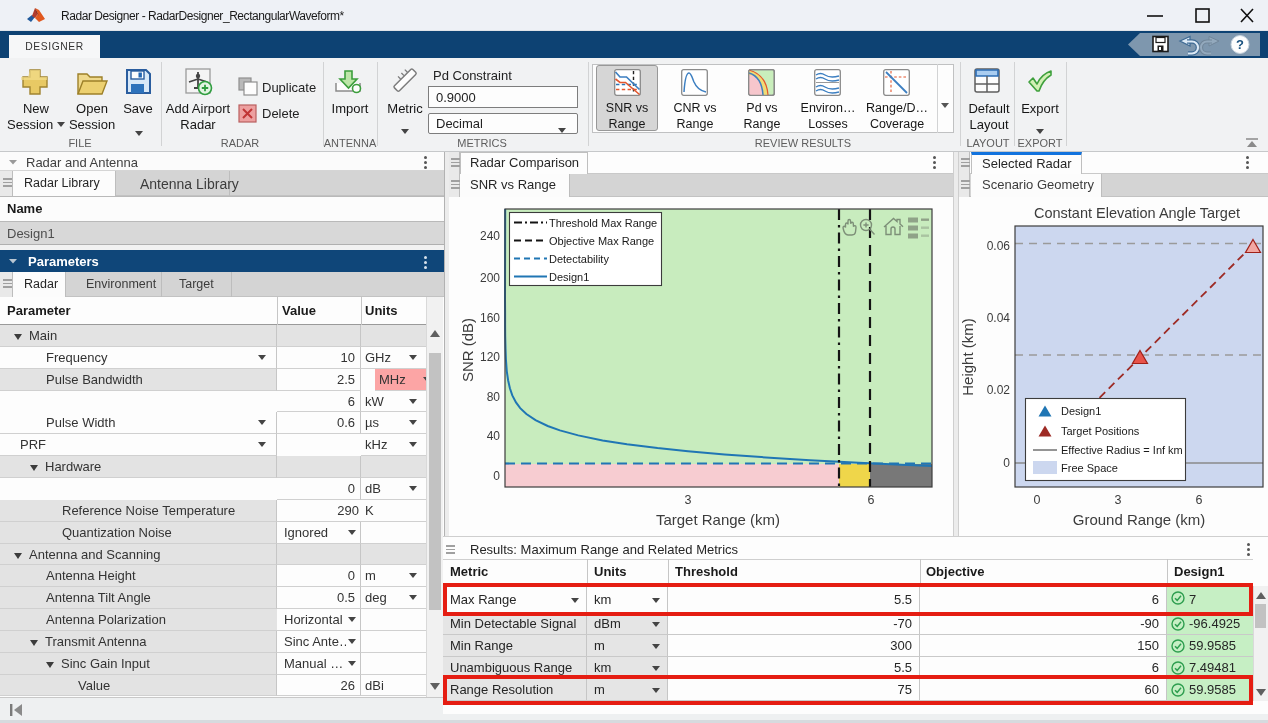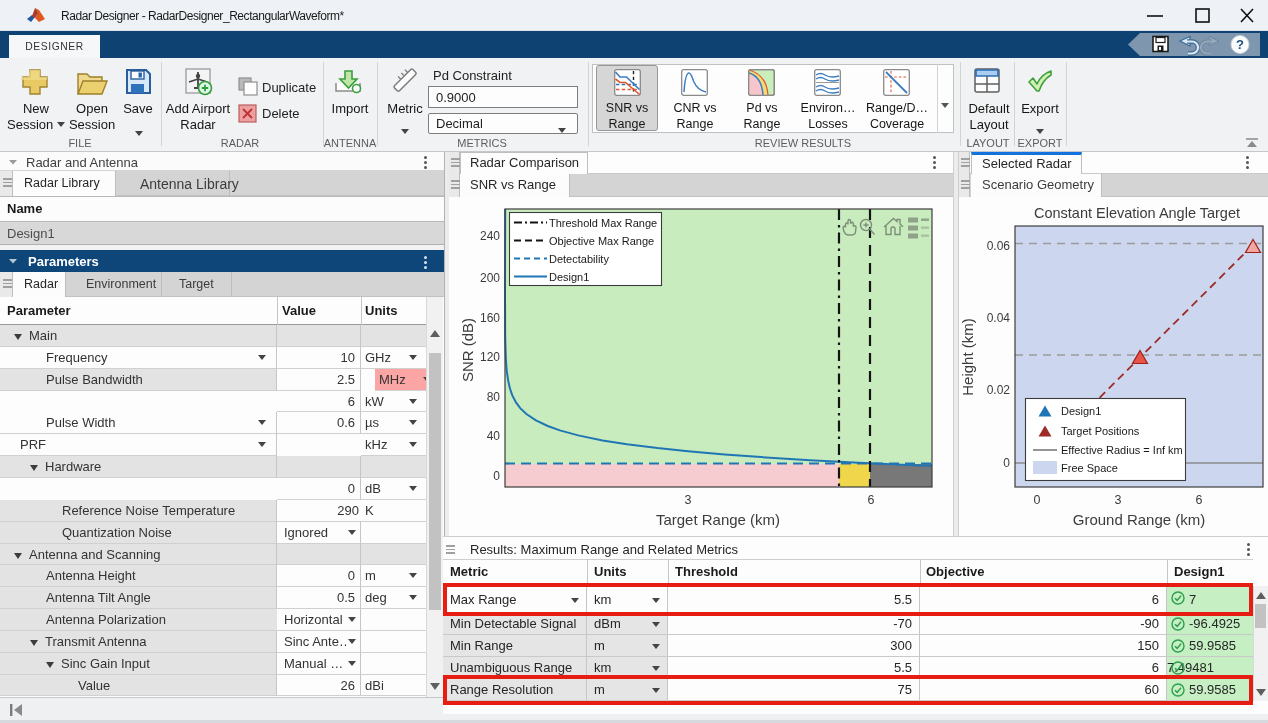--- a/index.html
+++ b/index.html
@@ -564,21 +564,21 @@
         </svg><span style="padding-left:22px">59.9585</span></div>
 </div>
 <div class="rrow" style="top:657px;height:22px;line-height:21px;background:#fdfdfd;">
 <div class="rcell" style="left:0;width:144px;background:#e5e5e5;border-right:1px solid #c6c6c6;"><span style="padding-left:7px">Unambiguous Range</span></div>
 <div class="rcell" style="left:144px;width:81px;background:#e5e5e5;border-right:1px solid #c6c6c6;"><span style="padding-left:7px">km</span><span class="dd" style="position:absolute;left:65px;top:9px"></span></div>
 <div class="rcell" style="left:225px;width:252px;border-right:1px solid #c6c6c6;text-align:right;"><span style="padding-right:7px">5.5</span></div>
 <div class="rcell" style="left:477px;width:247px;border-right:1px solid #c6c6c6;text-align:right;"><span style="padding-right:7px">6</span></div>
 <div class="rcell" style="left:724px;width:86px;background:#c6efc4;"><svg style="position:absolute;left:4px;top:4px" width="14" height="14" viewBox="0 0 14 14">
           <circle cx="7" cy="7" r="6" fill="none" stroke="#2e9e4f" stroke-width="1.4"></circle>
           <path d="M4 7.2 L6.2 9.4 L10 4.8" fill="none" stroke="#2e9e4f" stroke-width="1.5"></path>
-        </svg><span style="">7.49481</span></div>
+        </svg><span style="padding-left:22px">7.49481</span></div>
 </div>
 <div class="rrow" style="top:679px;height:22px;line-height:21px;background:#fdfdfd;">
 <div class="rcell" style="left:0;width:144px;background:#e5e5e5;border-right:1px solid #c6c6c6;"><span style="padding-left:7px">Range Resolution</span></div>
 <div class="rcell" style="left:144px;width:81px;background:#e5e5e5;border-right:1px solid #c6c6c6;"><span style="padding-left:7px">m</span><span class="dd" style="position:absolute;left:65px;top:9px"></span></div>
 <div class="rcell" style="left:225px;width:252px;border-right:1px solid #c6c6c6;text-align:right;"><span style="padding-right:7px">75</span></div>
 <div class="rcell" style="left:477px;width:247px;border-right:1px solid #c6c6c6;text-align:right;"><span style="padding-right:7px">60</span></div>
 <div class="rcell" style="left:724px;width:86px;background:#c6efc4;"><svg style="position:absolute;left:4px;top:4px" width="14" height="14" viewBox="0 0 14 14">
           <circle cx="7" cy="7" r="6" fill="none" stroke="#2e9e4f" stroke-width="1.4"></circle>
           <path d="M4 7.2 L6.2 9.4 L10 4.8" fill="none" stroke="#2e9e4f" stroke-width="1.5"></path>
         </svg><span style="padding-left:22px">59.9585</span></div>

